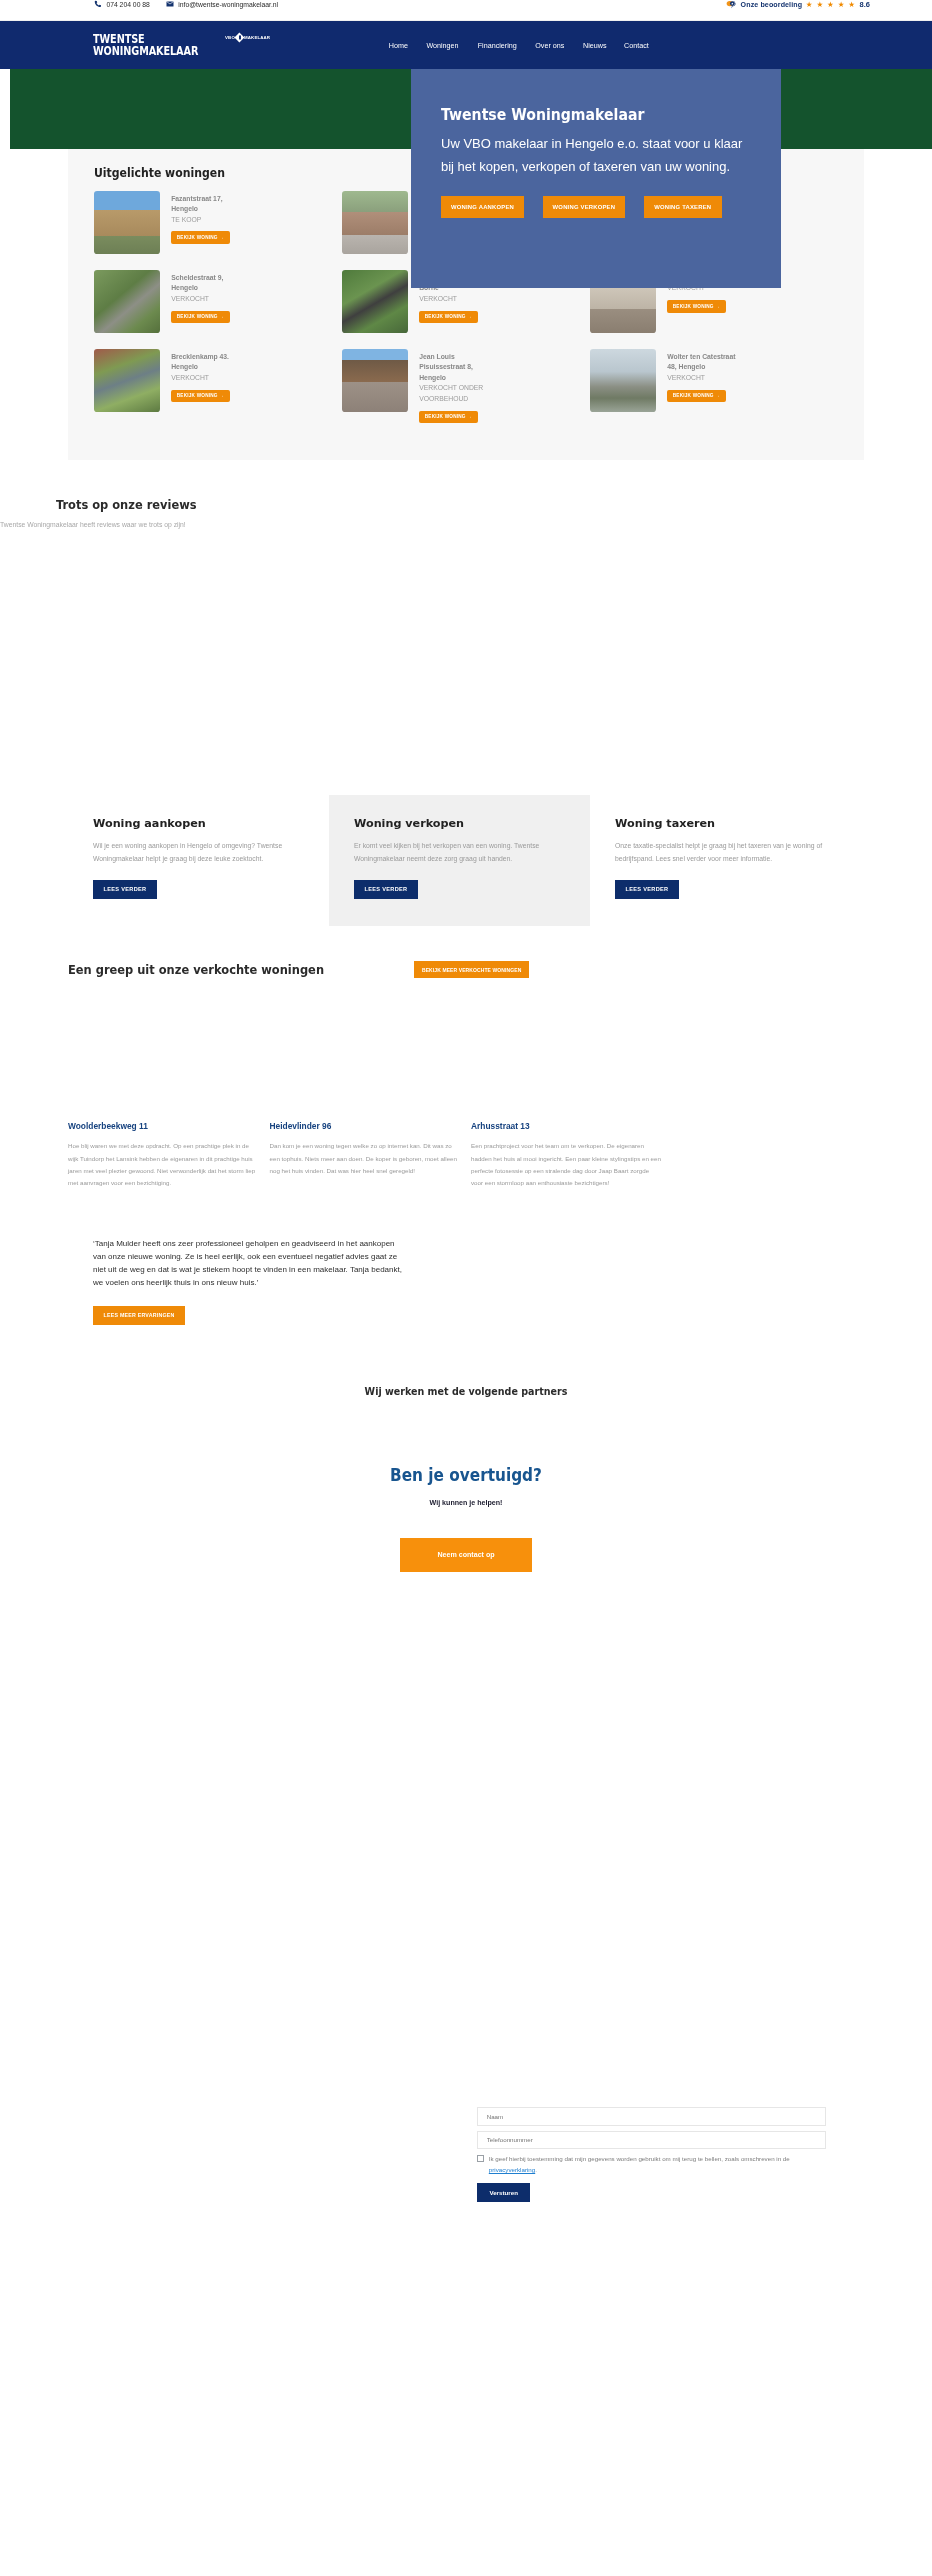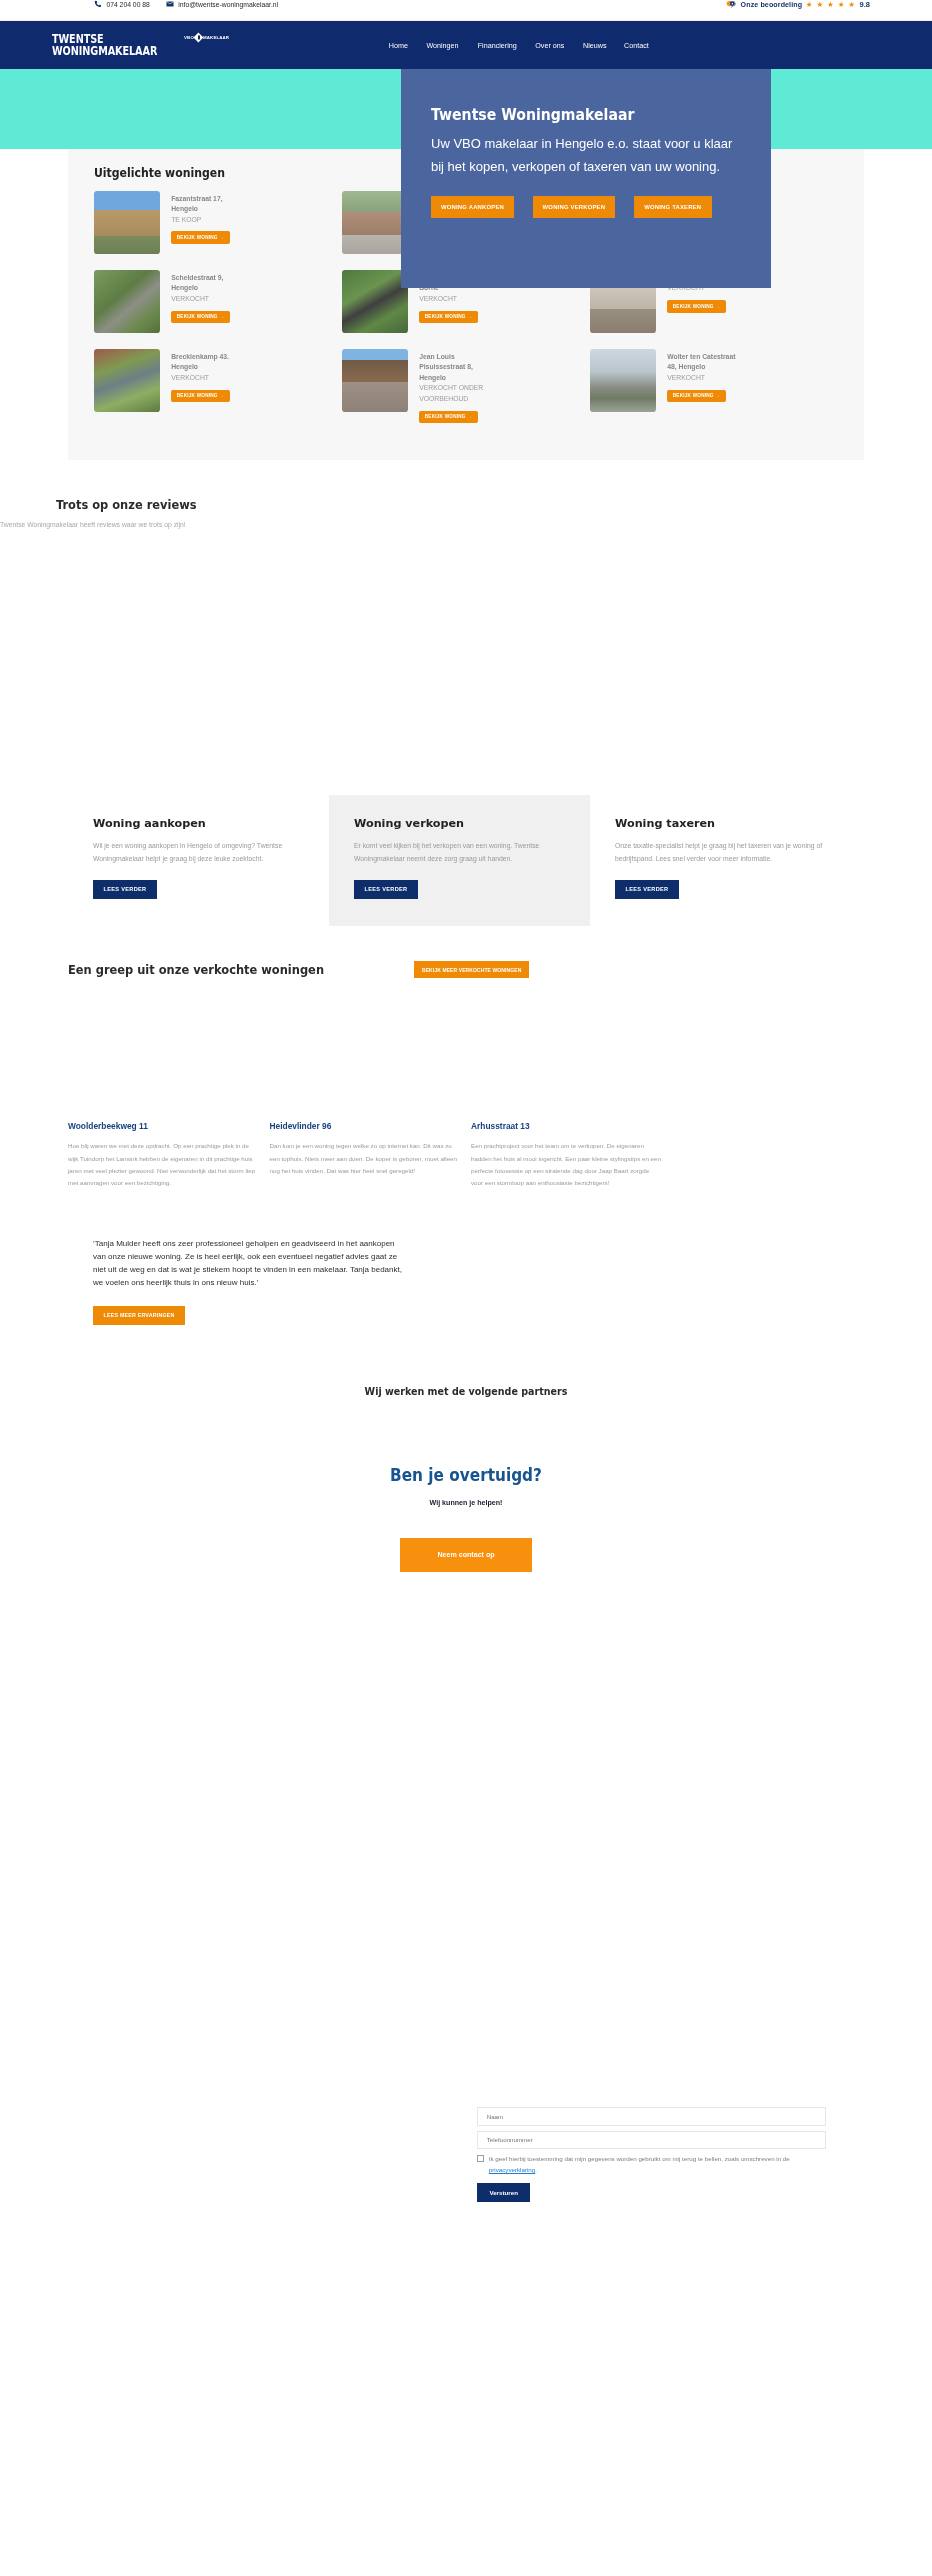--- a/index.html
+++ b/index.html
@@ -43,21 +43,21 @@
   .rating-score { font-size: 7.5px; font-weight: bold; color: #14336e; }
 
   
   .navbar {
     height: 48px;
     background: #102a6e;
     display: flex;
     align-items: center;
     position: relative;
   }
-  .brand { margin-left: 52px; display: flex; align-items: flex-start; }
+  .brand { margin-left: 93px; display: flex; align-items: flex-start; }
   .brand-text {
     color: #ffffff;
     font-family: "DejaVu Sans", sans-serif;
     font-weight: bold;
     font-size: 11.8px;
     line-height: 12.4px;
     letter-spacing: -0.1px;
     transform: scaleX(0.82);
     transform-origin: left center;
     white-space: nowrap;
@@ -93,21 +93,21 @@
   .mainnav a {
     color: #fff;
     font-size: 7.8px;
     text-decoration: none;
     font-weight: 500;
     transform: scaleX(0.92);
     display: inline-block;
   }
 
   
-  .hero-wrap { position: relative; height: 80px; background: #5eead4; }
+  .hero-wrap { position: relative; height: 80px; background: #14532d; margin-left: 10px; }
   .hero-panel {
     position: absolute;
     left: 401px; top: 0; width: 370px; height: 219px;
     background: #4b659e;
     padding: 36px 30px 0 30px;
     z-index: 3;
   }
   .hero-title {
     color: #fff; font-size: 16px; font-weight: bold; line-height: 1.2;
     font-family: "DejaVu Sans", sans-serif;
@@ -305,21 +305,21 @@
     <span class="rating-badge">
       <svg viewBox="0 0 20 18" width="10.6" height="9.3">
         <ellipse cx="7" cy="7" rx="6" ry="5" fill="#f0941a"></ellipse>
         <path d="M11 2a6 5 0 0 1 0 10l-1 4 3-4a6 5 0 0 0-2-10z" fill="#14336e"></path>
         <circle cx="12" cy="7" r="4.6" fill="#14336e"></circle>
         <path d="M12 4.6l.7 1.5 1.6.2-1.2 1.1.3 1.6-1.4-.8-1.4.8.3-1.6-1.2-1.1 1.6-.2z" fill="#fff"></path>
       </svg>
     </span>
     <span class="rating-label">Onze beoordeling</span>
     <span class="stars">★ ★ ★ ★ ★</span>
-    <span class="rating-score">9.8</span>
+    <span class="rating-score">8.6</span>
   </div>
 </div>
 
 <div class="navbar">
   <div class="brand">
     <div>
       <div class="brand-text">TWENTSE</div>
       <div class="brand-text">WONINGMAKELAAR</div>
     </div>
     <div class="vbo-badge">

